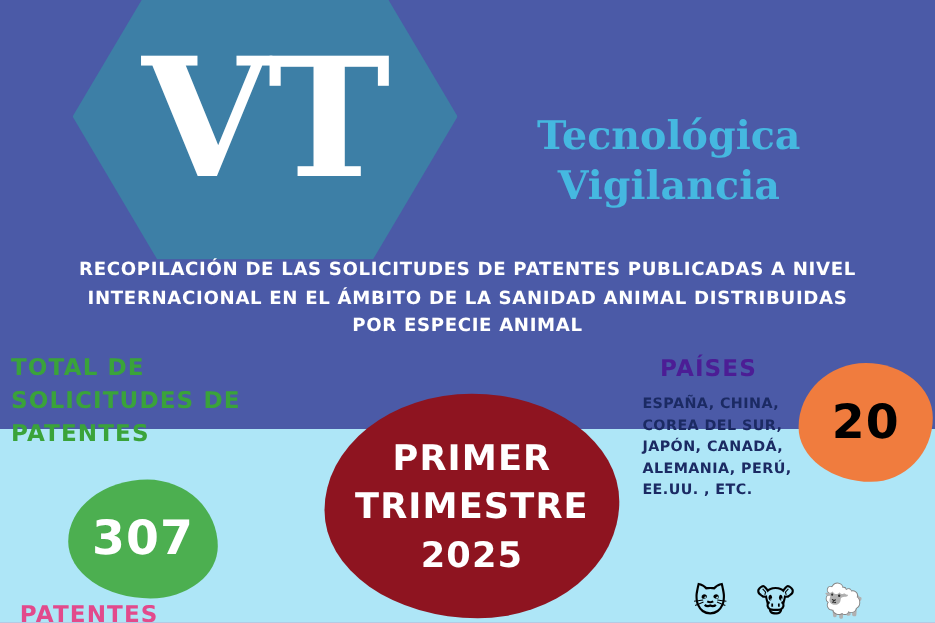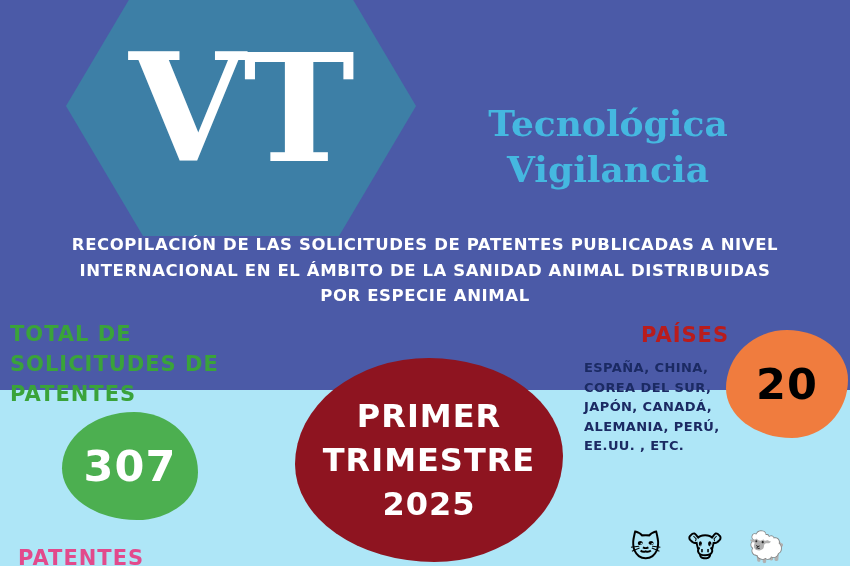--- a/index.html
+++ b/index.html
@@ -94,21 +94,21 @@
     font-weight: bold;
     font-size: 21px;
     line-height: 1.42;
     letter-spacing: 1px;
     text-align: left;
     text-transform: uppercase;
   }
 
   .blob-green {
     position: absolute;
-    left: 62px; top: 412px;
+    left: 62px; top: 436px;
     width: 136px; height: 108px;
     background: #4caf50;
     border-radius: 53% 47% 45% 55% / 52% 56% 44% 48%;
     display: flex;
     align-items: center;
     justify-content: center;
   }
   .blob-green span {
     color: #ffffff;
     font-family: "DejaVu Sans", sans-serif;
@@ -135,26 +135,26 @@
     line-height: 1.38;
     letter-spacing: 1px;
     text-align: center;
     text-transform: uppercase;
   }
 
   .label-paises {
     position: absolute;
     left: 600px; top: 323px;
     width: 170px;
-    color: #b91c1c;
+    color: #4c1d95;
     font-family: "DejaVu Sans", sans-serif;
     font-weight: bold;
     font-size: 21px;
     letter-spacing: 1px;
-    text-align: center;
+    text-align: left;
     text-transform: uppercase;
   }
 
   .paises-list {
     position: absolute;
     left: 584px; top: 358px;
     width: 140px;
     color: #1b2a63;
     font-family: "DejaVu Sans", sans-serif;
     font-weight: bold;

